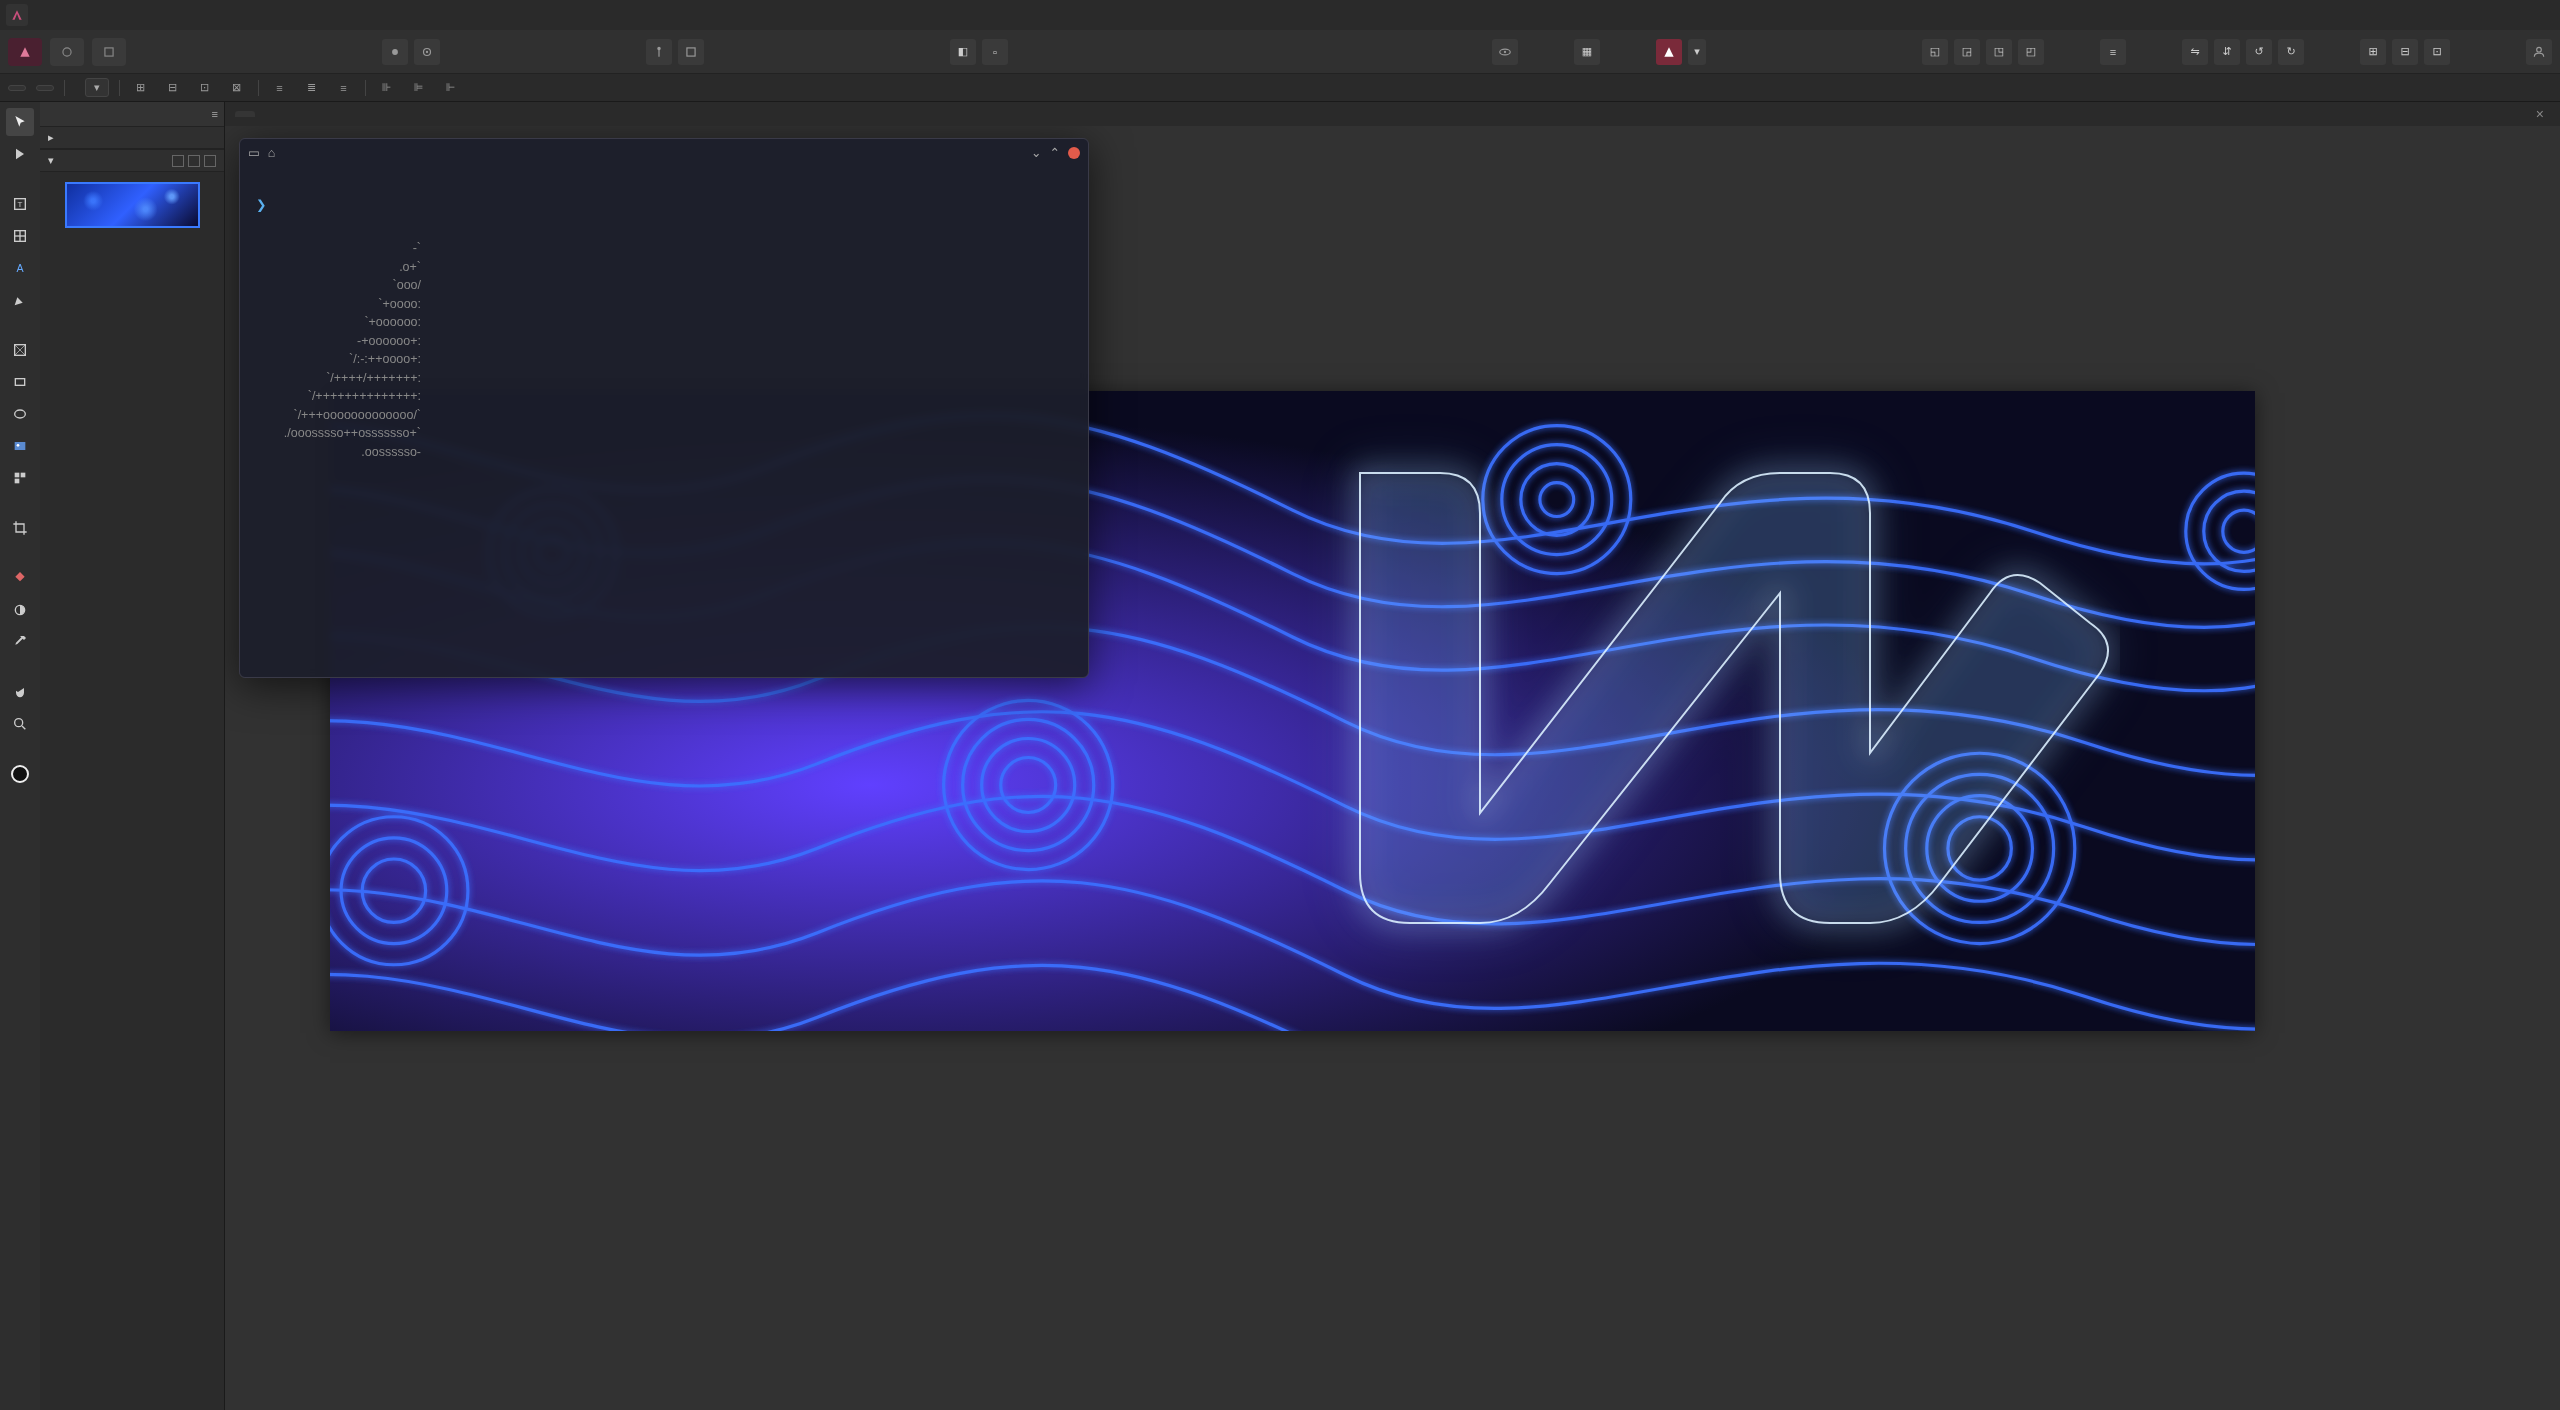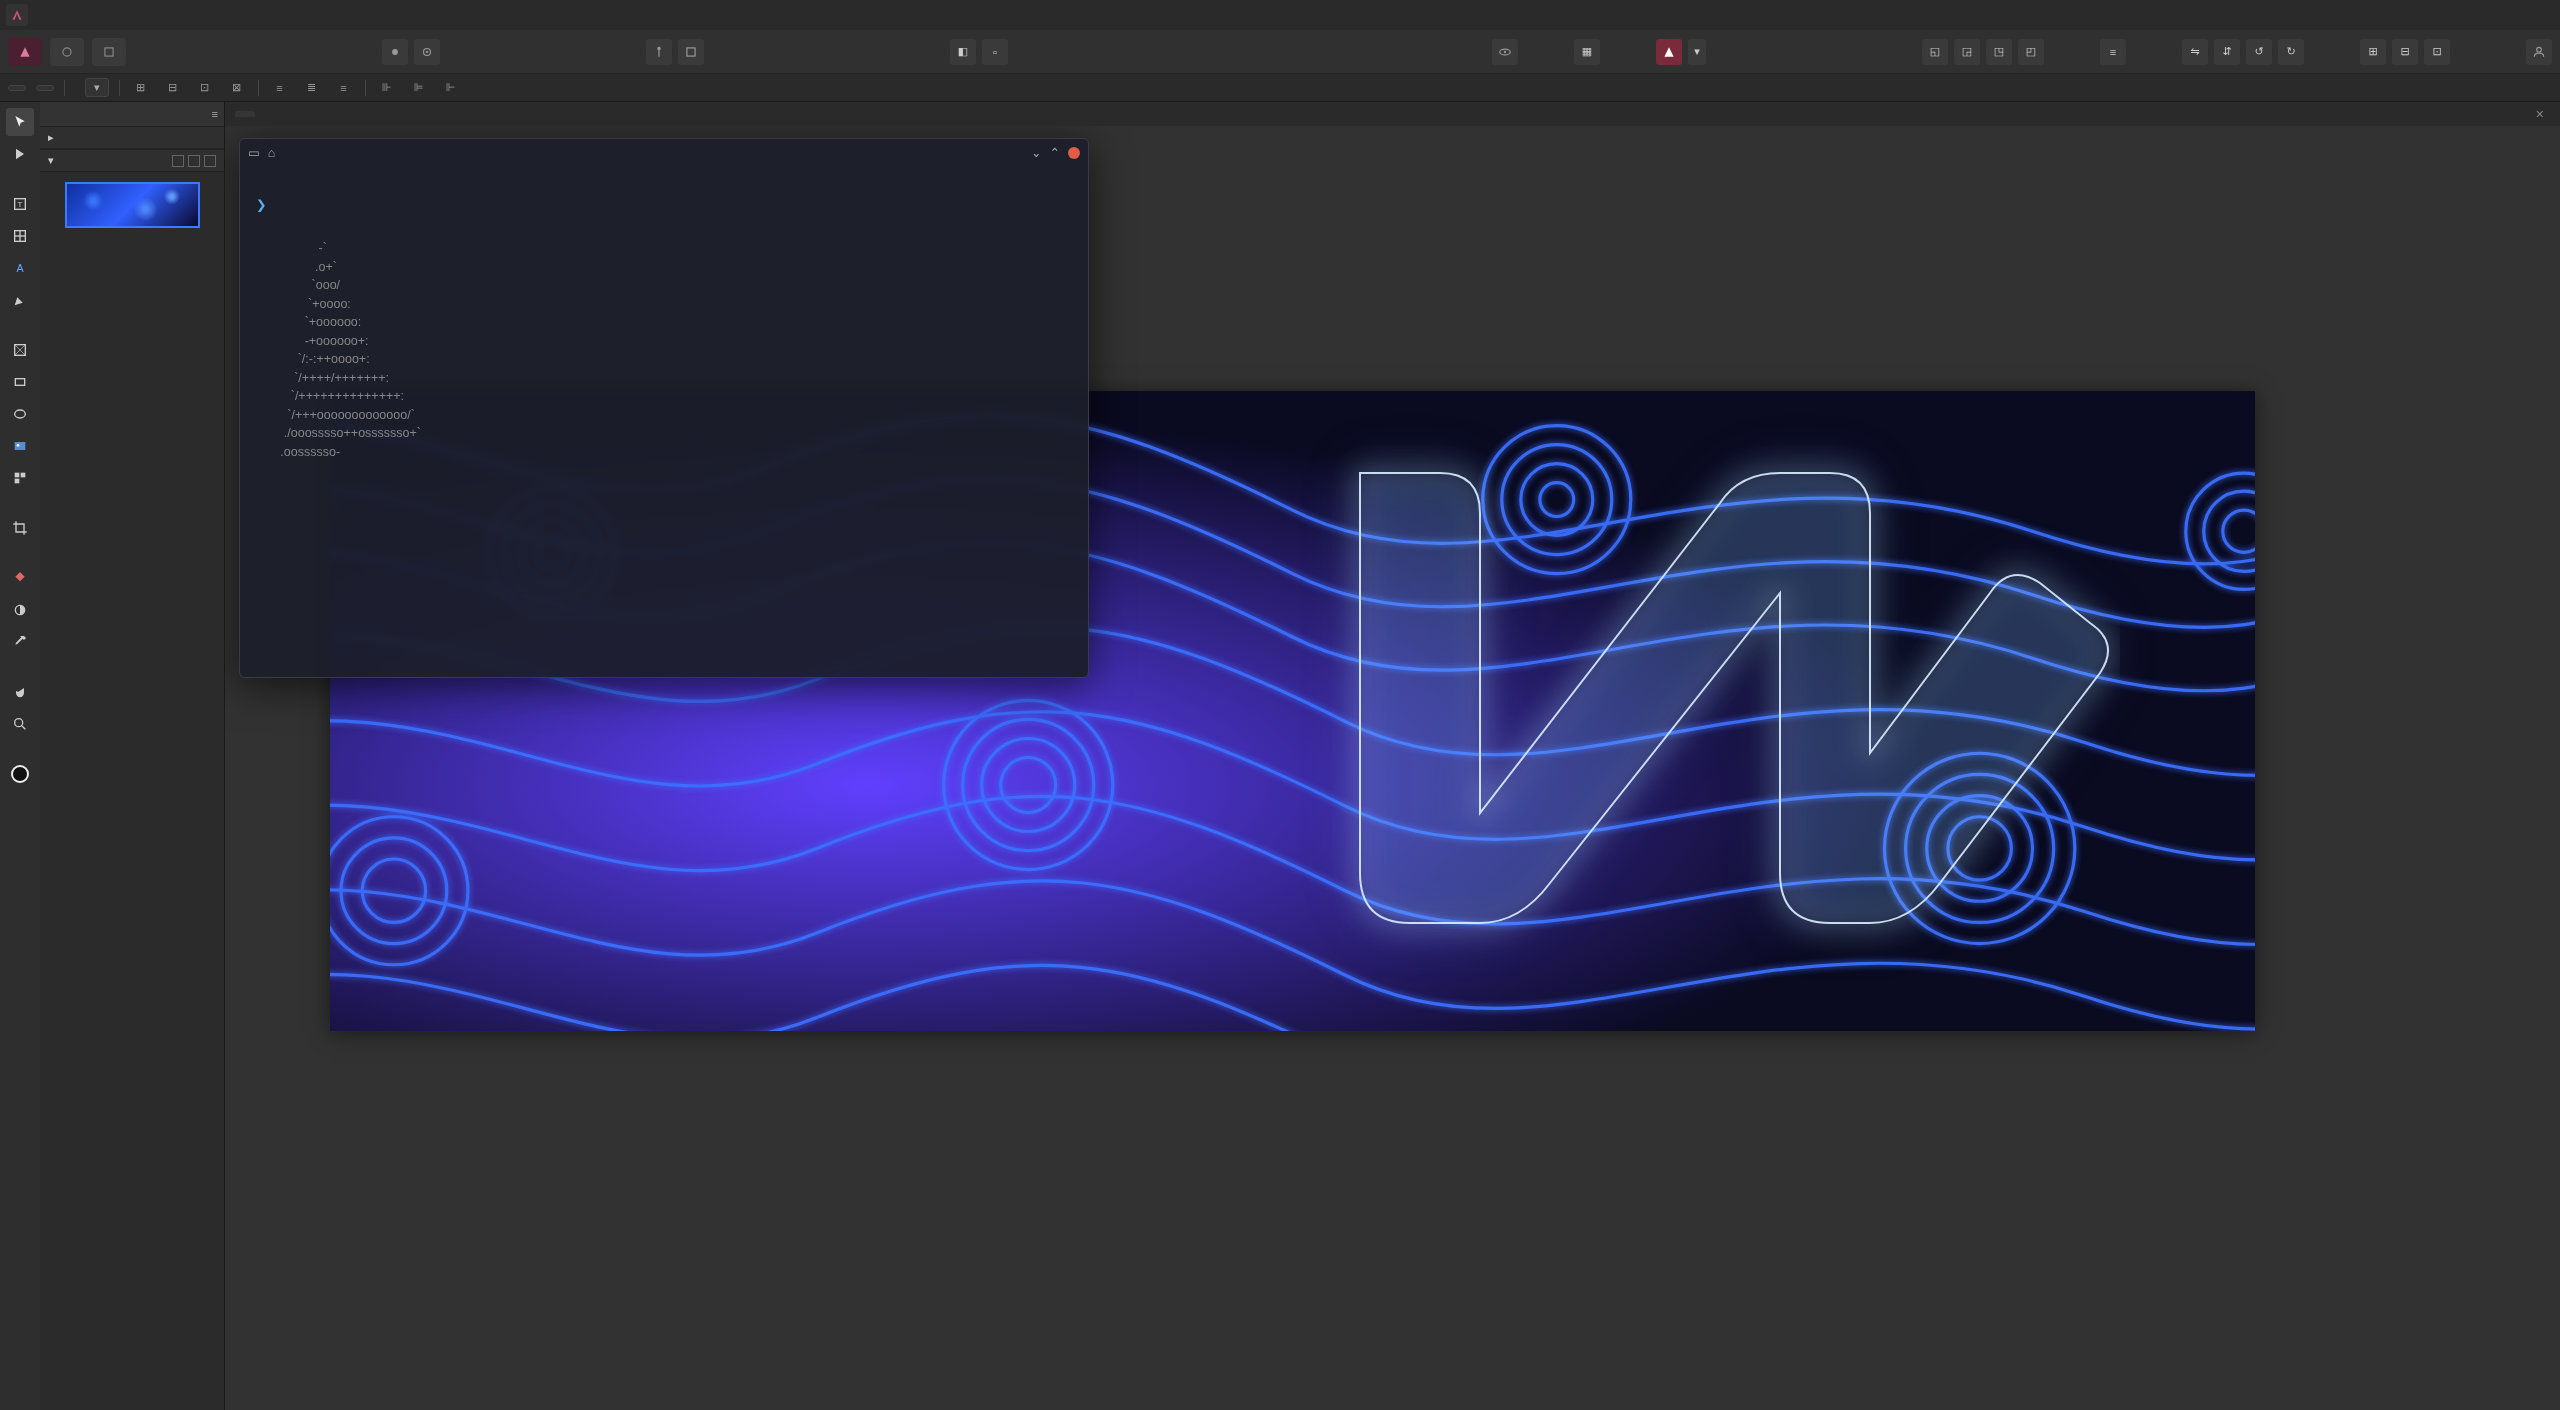--- a/index.html
+++ b/index.html
@@ -73,21 +73,21 @@
 
 
 .konsole{ position:absolute; left:14px; top:12px; width:850px; height:540px; background:rgba(28,30,42,.94); border:1px solid #3a3a48; border-radius:6px; box-shadow:0 8px 40px rgba(0,0,0,.6); font-family:"Cascadia Code","Fira Code",monospace; font-size:12.5px; line-height:1.5; color:#c8c8d8; backdrop-filter:blur(4px);}
 .konsole .titlebar{ height:28px; display:flex; align-items:center; padding:0 10px; justify-content:center; position:relative;}
 .konsole .titlebar .kname{ color:#ddd; font-size:12px; font-family:"Segoe UI",Arial,sans-serif;}
 .konsole .titlebar .kbtns{ position:absolute; right:8px; display:flex; gap:8px; align-items:center;}
 .konsole .titlebar .kmenu{ position:absolute; left:8px; display:flex; gap:8px; align-items:center; color:#aaa;}
 .konsole .kbtn{ width:12px; height:12px; border-radius:50%; background:#555;}
 .konsole .kbtn.cl{ background:#e25b4b;}
 .konsole .body{ padding:10px 16px 16px 16px; display:flex; gap:30px; height:calc(100% - 28px); overflow:hidden;}
-.konsole .ascii{ color:#4aa0e0; white-space:pre; font-size:12.5px; line-height:1.48; }
+.konsole .ascii{ color:#4aa0e0; white-space:pre; font-size:12.5px; line-height:1.48;text-align:right; }
 .konsole .ascii .g{ color:#888; }
 .konsole .fullblock{white-space:pre-wrap;}
 
 
 @media (max-width:2600px){
   
 }
 </style>
 </head>
 <body>

